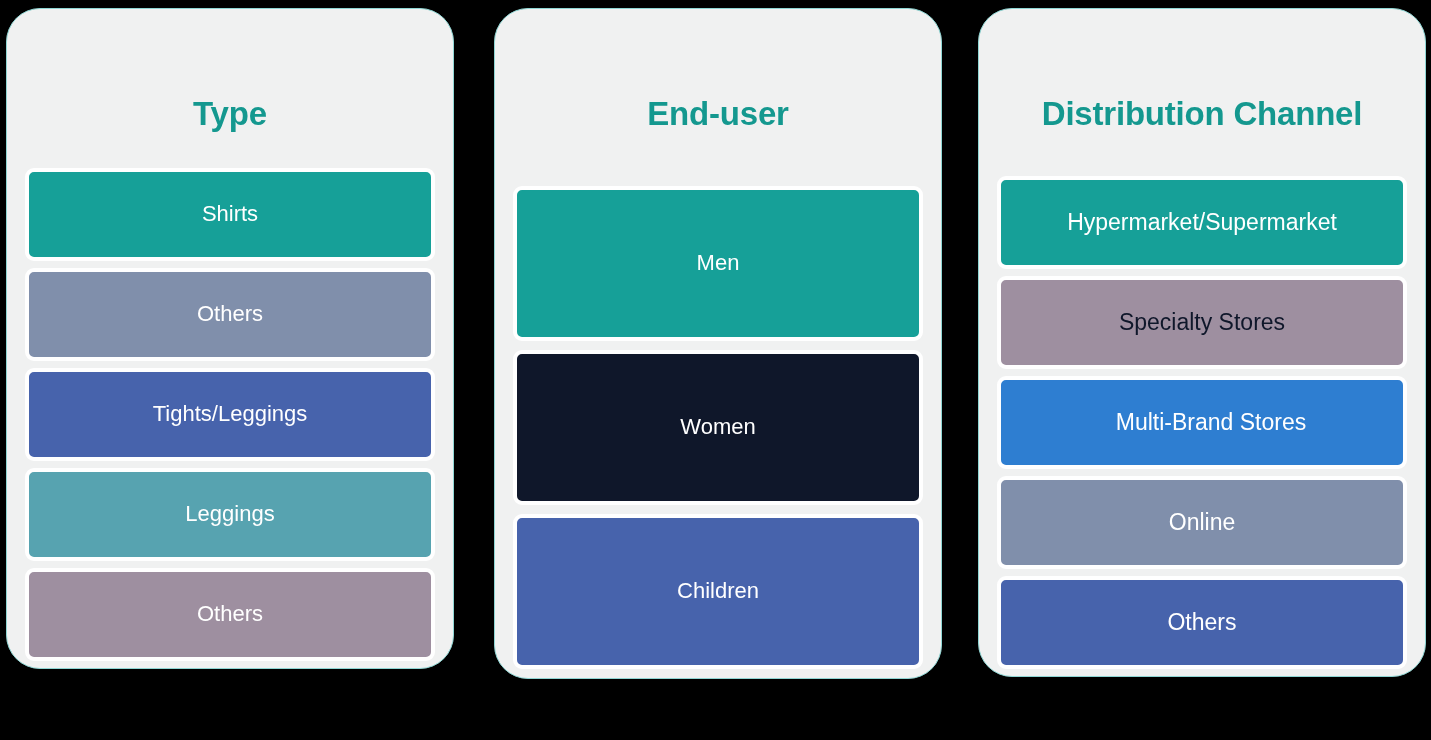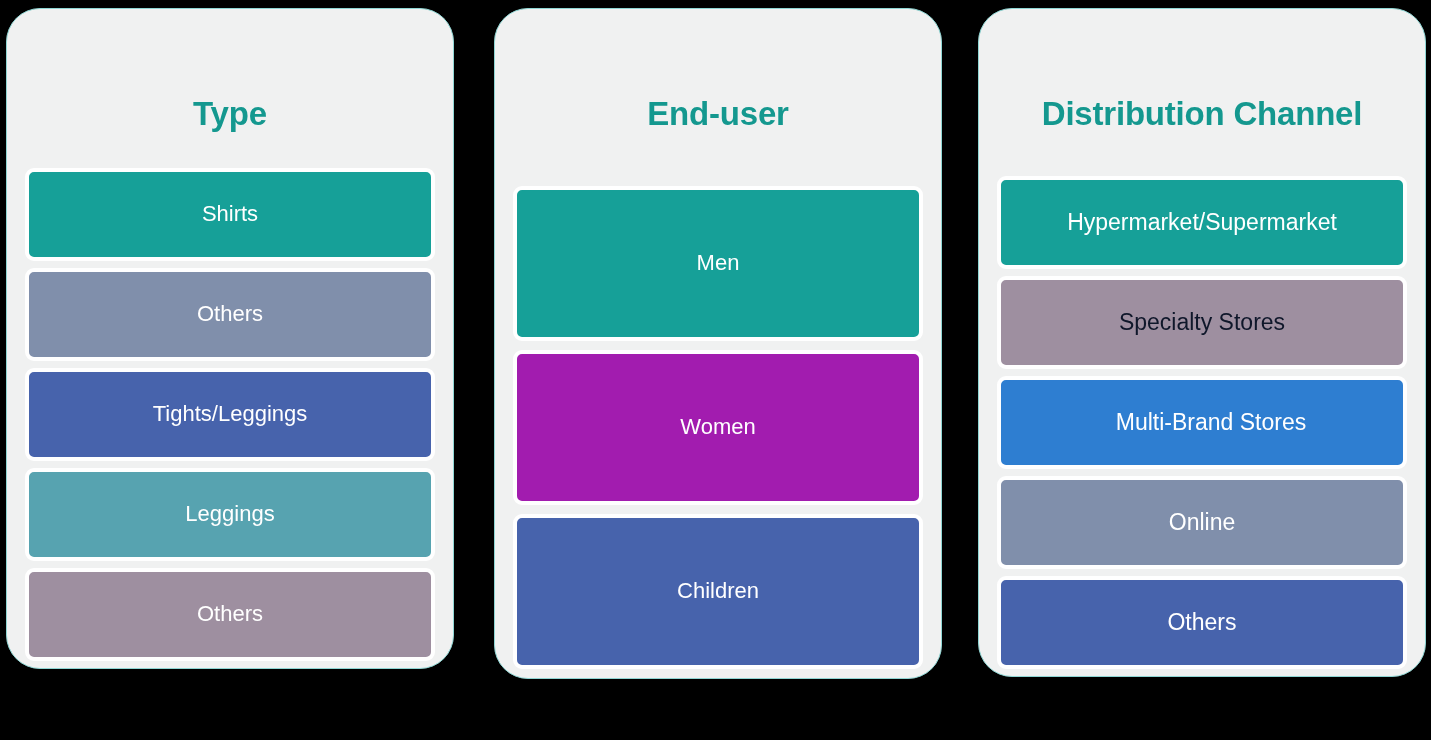--- a/index.html
+++ b/index.html
@@ -107,21 +107,21 @@
       <div class="bar" style="background-color: rgb(71, 99, 172); color: rgb(255, 255, 255);">Tights/Leggings</div>
       <div class="bar" style="background-color: rgb(87, 163, 176); color: rgb(255, 255, 255);">Leggings</div>
       <div class="bar" style="background-color: rgb(158, 143, 160); color: rgb(255, 255, 255);">Others</div>
     </div>
   </div>
 
   <div class="card card-enduser" style="background-color: rgb(240, 241, 241); border-color: rgb(143, 214, 212);">
     <div class="card-title" style="color: rgb(20, 152, 143);">End-user</div>
     <div class="bars">
       <div class="bar" style="background-color: rgb(22, 160, 152); color: rgb(255, 255, 255);">Men</div>
-      <div class="bar" style="background-color: #a21caf; color: rgb(255, 255, 255);">Women</div>
+      <div class="bar" style="background-color: #0f172a; color: rgb(255, 255, 255);">Women</div>
       <div class="bar" style="background-color: rgb(71, 99, 172); color: rgb(255, 255, 255);">Children</div>
     </div>
   </div>
 
   <div class="card card-channel" style="background-color: rgb(240, 241, 241); border-color: rgb(143, 214, 212); gap: 8px;">
     <div class="card-title" style="color: rgb(20, 152, 143);">Distribution Channel</div>
     <div class="bars">
       <div class="bar" style="background-color: rgb(22, 160, 152); color: rgb(255, 255, 255);">Hypermarket/Supermarket</div>
       <div class="bar" style="background-color: rgb(158, 143, 160); color: #0f172a;">Specialty Stores</div>
       <div class="bar" style="background-color: rgb(46, 126, 209); color: rgb(255, 255, 255); padding-left: 18px;">Multi-Brand Stores</div>

